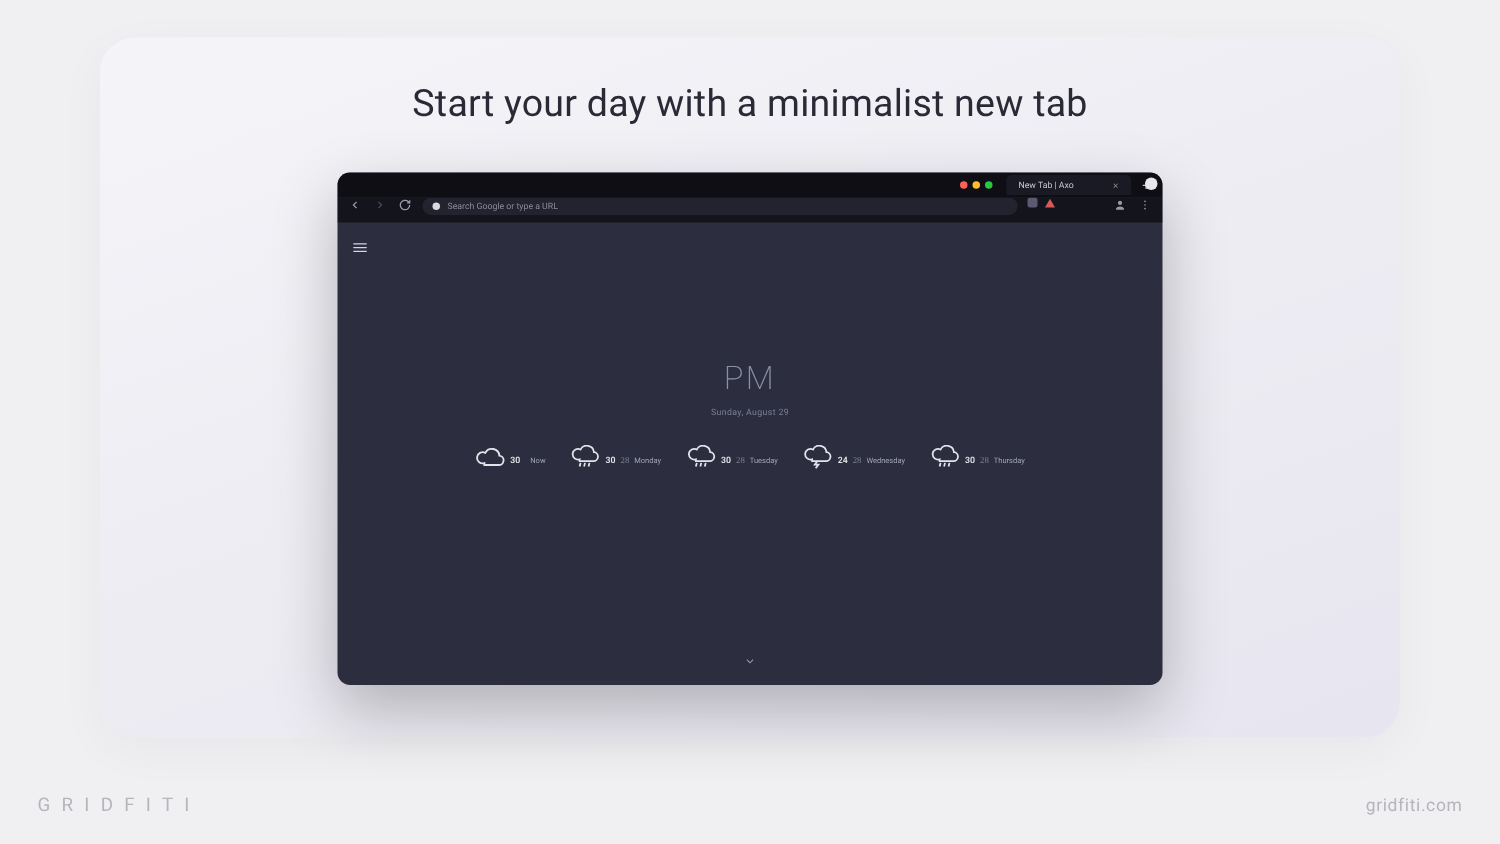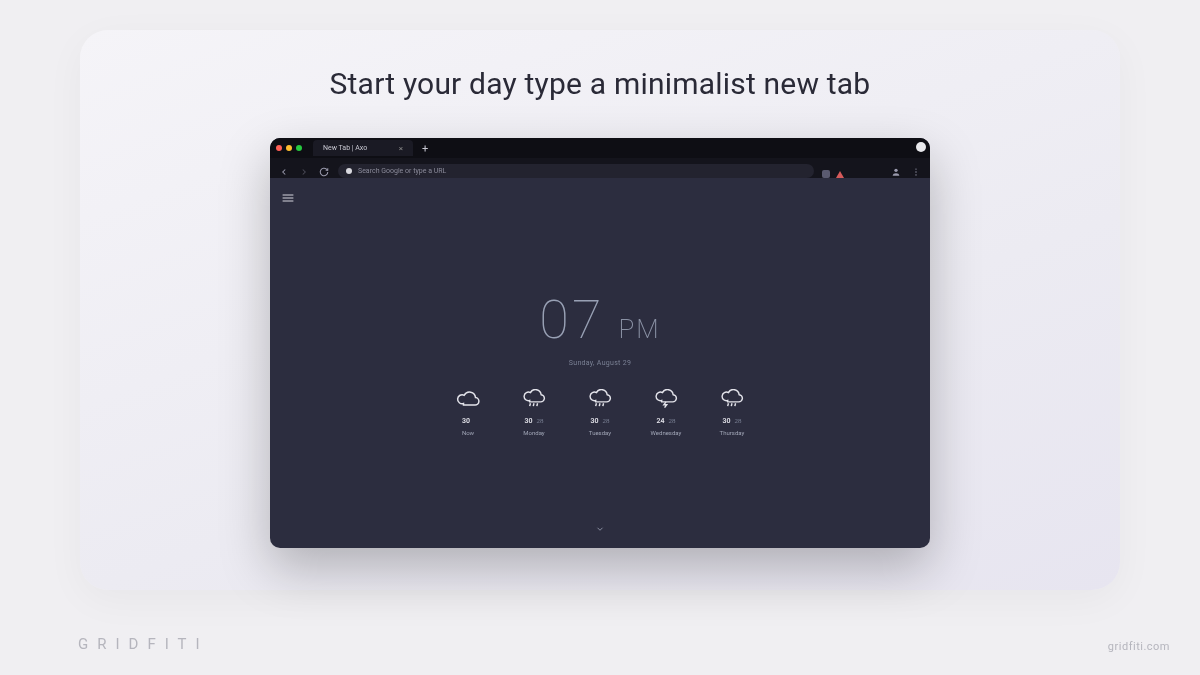--- a/index.html
+++ b/index.html
@@ -41,20 +41,21 @@
     box-shadow: 0 20px 50px rgba(0,0,0,0.25);
   }
   .tabbar {
     height: 20px;
     background: #0e0e14;
     display: flex;
     align-items: center;
     padding: 0 6px;
     gap: 5px;
     position: relative;
+    justify-content: flex-end;
   }
   .traffic { display: flex; gap: 4px; margin-right: 6px; }
   .traffic span { width: 6px; height: 6px; border-radius: 50%; }
   .tl-red { background: #ff5f56; }
   .tl-yellow { background: #ffbd2e; }
   .tl-green { background: #27c93f; }
   .tab {
     background: #1a1a24;
     height: 16px;
     border-radius: 4px 4px 0 0;
@@ -79,21 +80,21 @@
     top: 4px;
     width: 10px;
     height: 10px;
     background: #e8e8ec;
     border-radius: 50%;
   }
   .addrbar {
     height: 20px;
     background: #14141c;
     display: flex;
-    align-items: flex-end;
+    align-items: flex-start;
     padding: 0 8px;
     gap: 8px;
   }
   .icon-btn {
     color: #9a9aad;
     display: flex;
     align-items: center;
     justify-content: center;
     width: 12px;
     height: 12px;
@@ -156,21 +157,21 @@
     letter-spacing: 0.3px;
   }
   .forecast {
     display: flex;
     gap: 20px;
     margin-top: 22px;
     justify-content: center;
   }
   .day {
     display: flex;
-    flex-direction: column;
+    flex-direction: row;
     align-items: center;
     gap: 4px;
     min-width: 46px;
   }
   .day svg { width: 24px; height: 20px; }
   .temps { display: flex; gap: 4px; font-size: 7px; }
   .temps .hi { color: #e3e3ea; font-weight: 600; }
   .temps .lo { color: #7a8094; font-family: Liberation Serif, serif; }
   .daylabel { font-size: 6px; color: #a0a5b6; }
   .chev {
@@ -182,36 +183,35 @@
   }
   .chev svg { width: 14px; height: 10px; }
   .wm-left {
     position: absolute;
     left: 30px;
     bottom: 22px;
     color: #b5b5bd;
     font-size: 15px;
     letter-spacing: 9px;
     font-weight: 400;
-    margin-left: 48px;
   }
   .wm-right {
     position: absolute;
     right: 30px;
     bottom: 22px;
     color: #b5b5bd;
-    font-size: 11px;
+    font-size: 14px;
     letter-spacing: 0.5px;
   }
 </style>
 </head>
 <body>
 
 <div class="card">
-  <h1 class="headline">Start your day type a minimalist new tab</h1>
+  <h1 class="headline">Start your day with a minimalist new tab</h1>
 
   <div class="browser">
 
     <div class="tabbar">
       <div class="traffic">
         <span class="tl-red"></span>
         <span class="tl-yellow"></span>
         <span class="tl-green"></span>
       </div>
       <div class="tab">
@@ -266,21 +266,20 @@
     <div class="hamburger">
       <svg viewBox="0 0 24 18" fill="none" stroke="currentColor" stroke-width="2" stroke-linecap="round">
           <line x1="2" y1="3" x2="22" y2="3"></line>
           <line x1="2" y1="9" x2="22" y2="9"></line>
           <line x1="2" y1="15" x2="22" y2="15"></line>
         </svg>
     </div>
 
     <div class="center">
       <div class="clock">
-        <span class="hh">07</span>
         <span class="ampm">PM</span>
       </div>
       <div class="datestr">Sunday, August 29</div>
 
       <div class="forecast">
 
         <div class="day">
           <span>
             <svg viewBox="0 0 32 24" fill="none" stroke="#e3e3ea" stroke-width="2">
                 <path d="M10 18a6 6 0 1 1 1-11 8 8 0 0 1 15 3 5 5 0 0 1-1 10H10z"></path>

